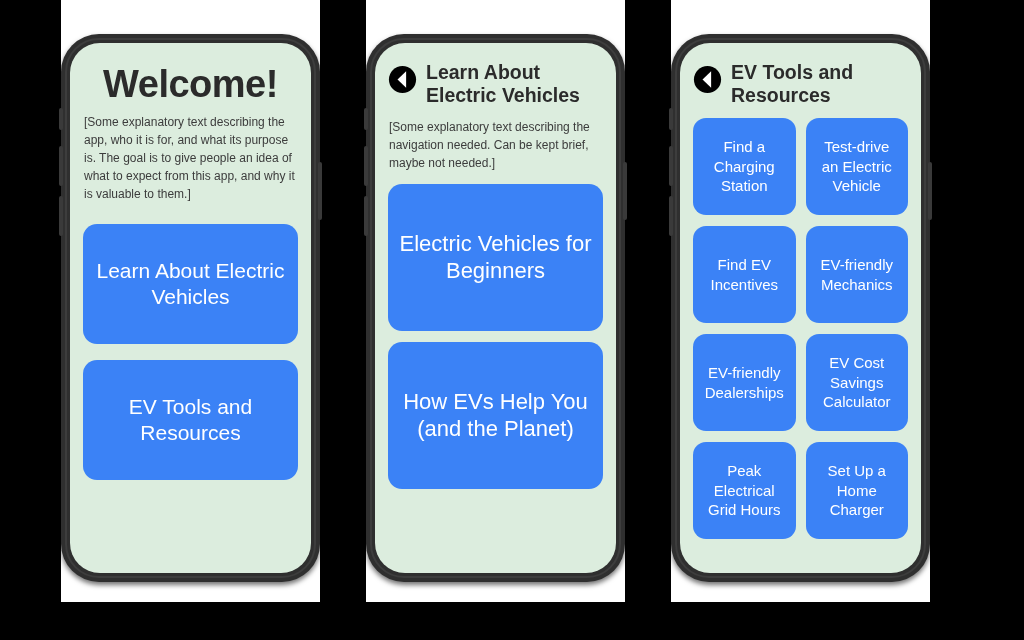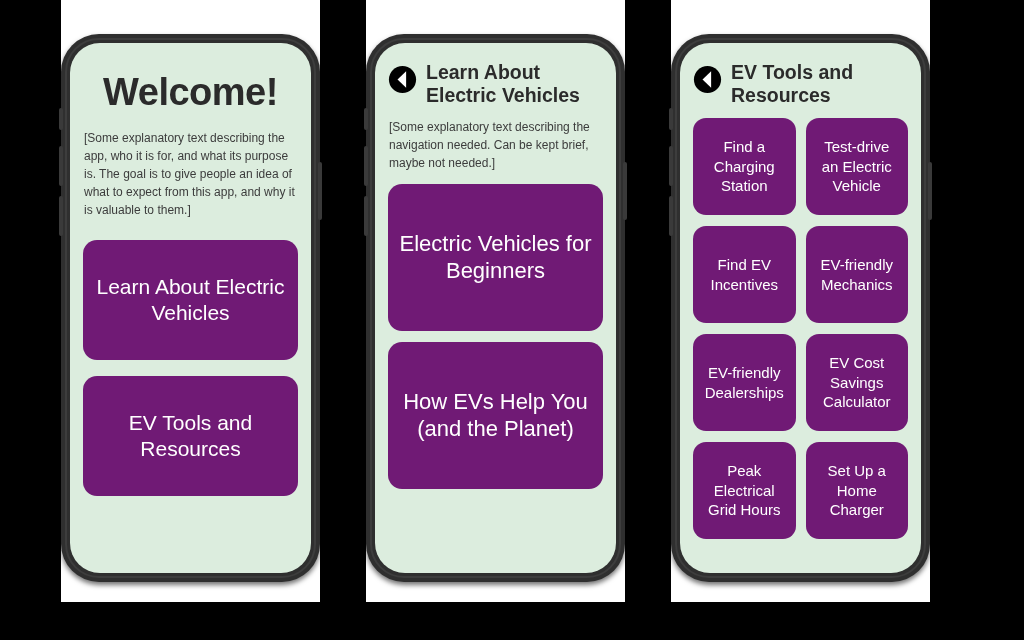--- a/index.html
+++ b/index.html
@@ -58,21 +58,21 @@
     width:100%;height:100%;
     background:#dcedde;
     border-radius:30px;
     box-sizing:border-box;
     padding:14px 13px 10px 13px;
     overflow:hidden;
   }
 
   
   .title-big{
-    margin:16px;
+    margin:8px;
     font-size:38px;
     font-weight:bold;
     color:#2b2b2b;
     text-align:center;
     letter-spacing:-.5px;
     line-height:1.05;
   }
   .header-row{
     display:flex;
     align-items:flex-start;
@@ -103,21 +103,21 @@
   
   .stack{
     display:flex;
     flex-direction:column;
     margin-top:12px;
   }
   .stack.s1{gap:16px;margin-top:21px;}
   .stack.s2{gap:11px;margin-top:12px;}
 
   .tile{
-    background:#701a75;
+    background:#3b82f6;
     color:#ffffff;
     border-radius:14px;
     border:none;
     display:flex;
     align-items:center;
     justify-content:center;
     text-align:center;
     font-family:"Liberation Sans", sans-serif;
     padding:14px 10px;
     box-sizing:border-box;

